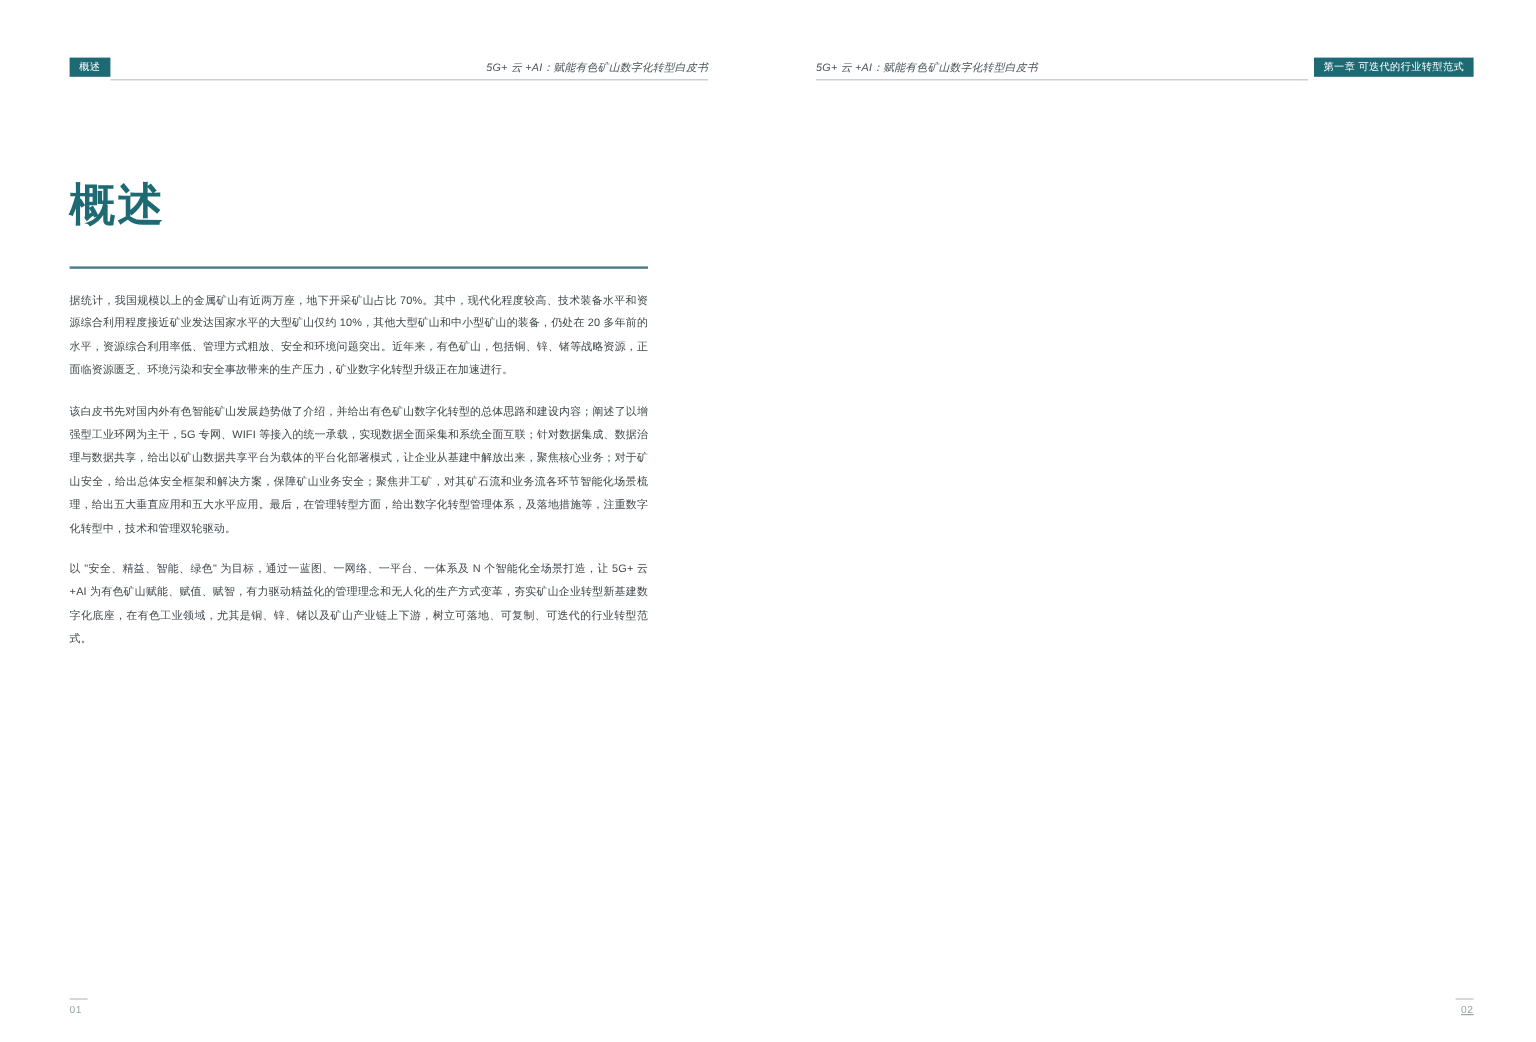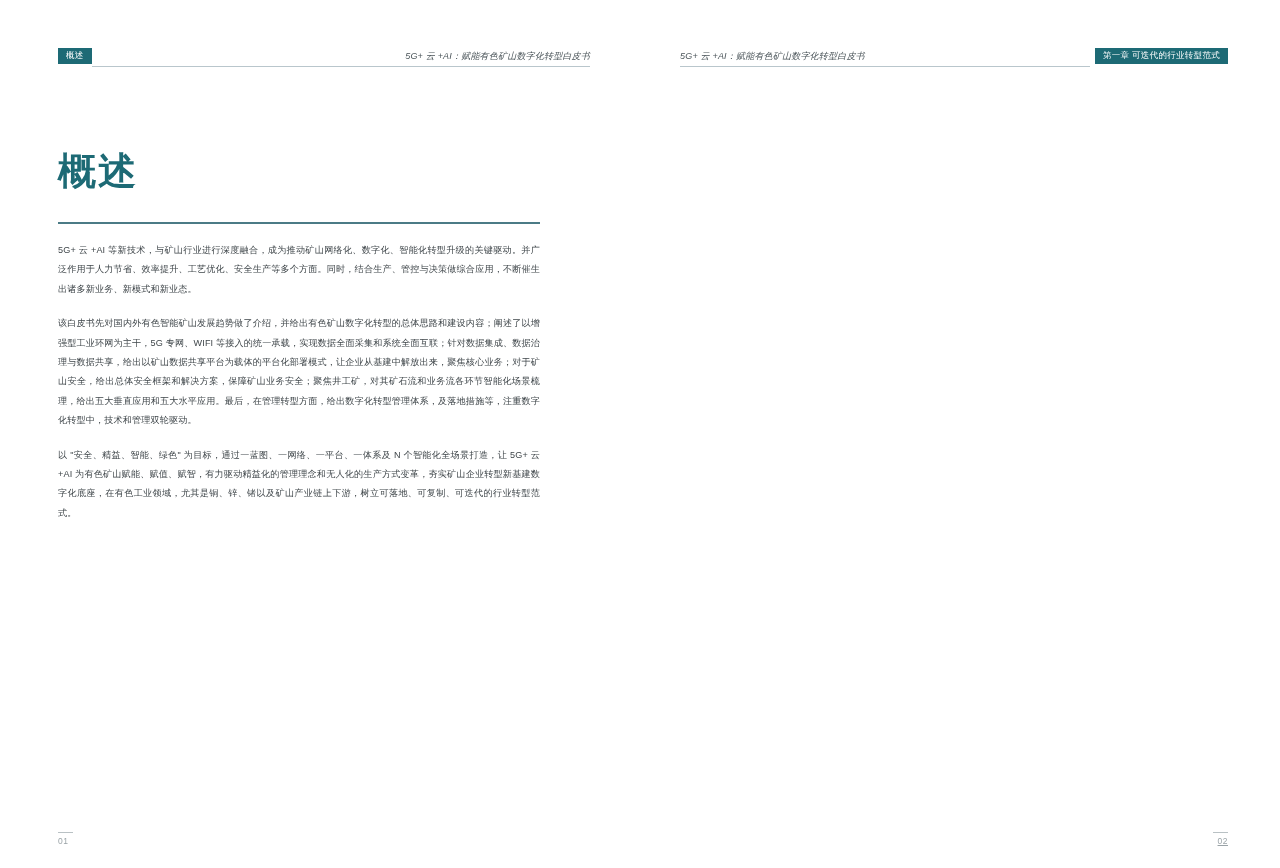--- a/index.html
+++ b/index.html
@@ -83,21 +83,21 @@
       <span class="chip">概述</span>
       <span style="flex:1"></span>
       <span class="hdr-title">5G+ 云 +AI：赋能有色矿山数字化转型白皮书</span>
     </div>
     <div class="hdr-rule" style="left:92px; right:50px; top:66px;"></div>
 
     <div class="big-title">概述</div>
     <div class="title-rule"></div>
 
     <div class="body-col">
-      <p class="body">5G+ 云 +AI 等新技术，与矿山行业进行深度融合，成为推动矿山网络化、数字化、智能化转型升级的关键驱动。并广泛作用于人力节省、效率提升、工艺优化、安全生产等多个方面。同时，结合生产、管控与决策做综合应用，不断催生出诸多新业务、新模式和新业态。</p>
+      <p class="body">据统计，我国规模以上的金属矿山有近两万座，地下开采矿山占比 70%。其中，现代化程度较高、技术装备水平和资源综合利用程度接近矿业发达国家水平的大型矿山仅约 10%，其他大型矿山和中小型矿山的装备，仍处在 20 多年前的水平，资源综合利用率低、管理方式粗放、安全和环境问题突出。近年来，有色矿山，包括铜、锌、锗等战略资源，正面临资源匮乏、环境污染和安全事故带来的生产压力，矿业数字化转型升级正在加速进行。</p>
       <p class="body">该白皮书先对国内外有色智能矿山发展趋势做了介绍，并给出有色矿山数字化转型的总体思路和建设内容；阐述了以增强型工业环网为主干，5G 专网、WIFI 等接入的统一承载，实现数据全面采集和系统全面互联；针对数据集成、数据治理与数据共享，给出以矿山数据共享平台为载体的平台化部署模式，让企业从基建中解放出来，聚焦核心业务；对于矿山安全，给出总体安全框架和解决方案，保障矿山业务安全；聚焦井工矿，对其矿石流和业务流各环节智能化场景梳理，给出五大垂直应用和五大水平应用。最后，在管理转型方面，给出数字化转型管理体系，及落地措施等，注重数字化转型中，技术和管理双轮驱动。</p>
       <p class="body">以 "安全、精益、智能、绿色" 为目标，通过一蓝图、一网络、一平台、一体系及 N 个智能化全场景打造，让 5G+ 云 +AI 为有色矿山赋能、赋值、赋智，有力驱动精益化的管理理念和无人化的生产方式变革，夯实矿山企业转型新基建数字化底座，在有色工业领域，尤其是铜、锌、锗以及矿山产业链上下游，树立可落地、可复制、可迭代的行业转型范式。</p>
     </div>
 
     <div class="folio folio-left">
       <span class="bar"></span>
       <span>01</span>
     </div>
   </div>
 

